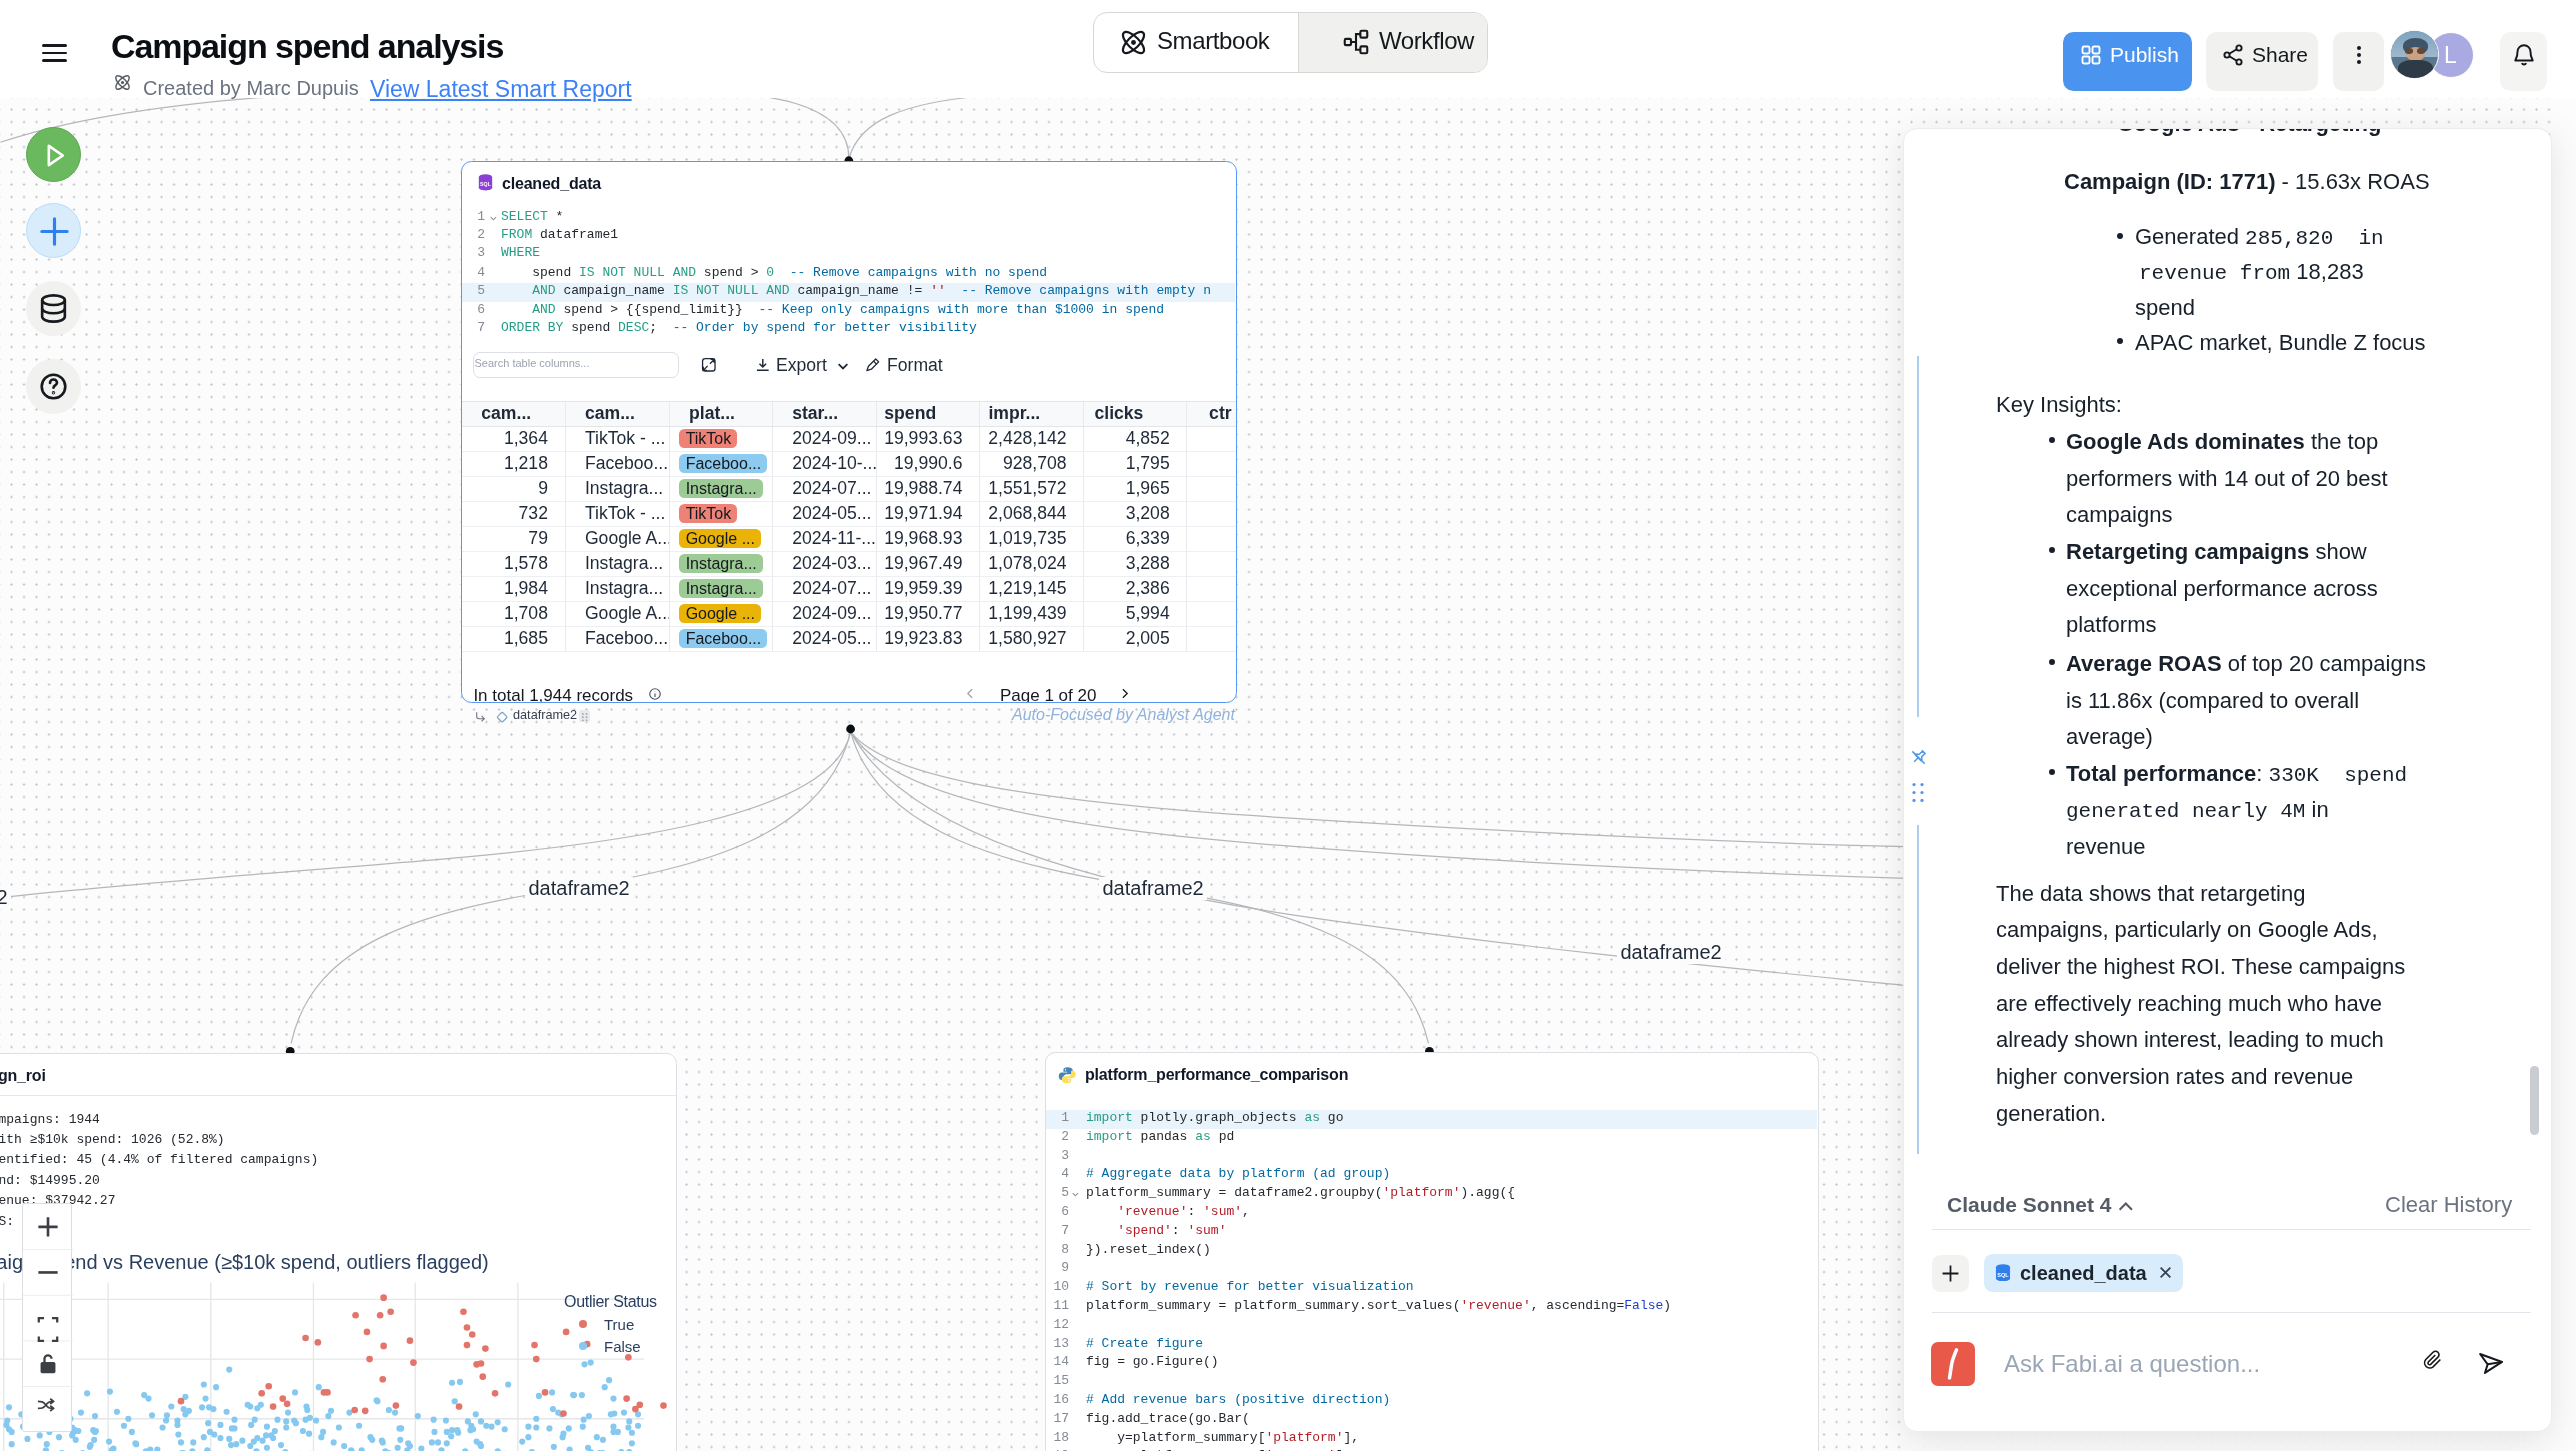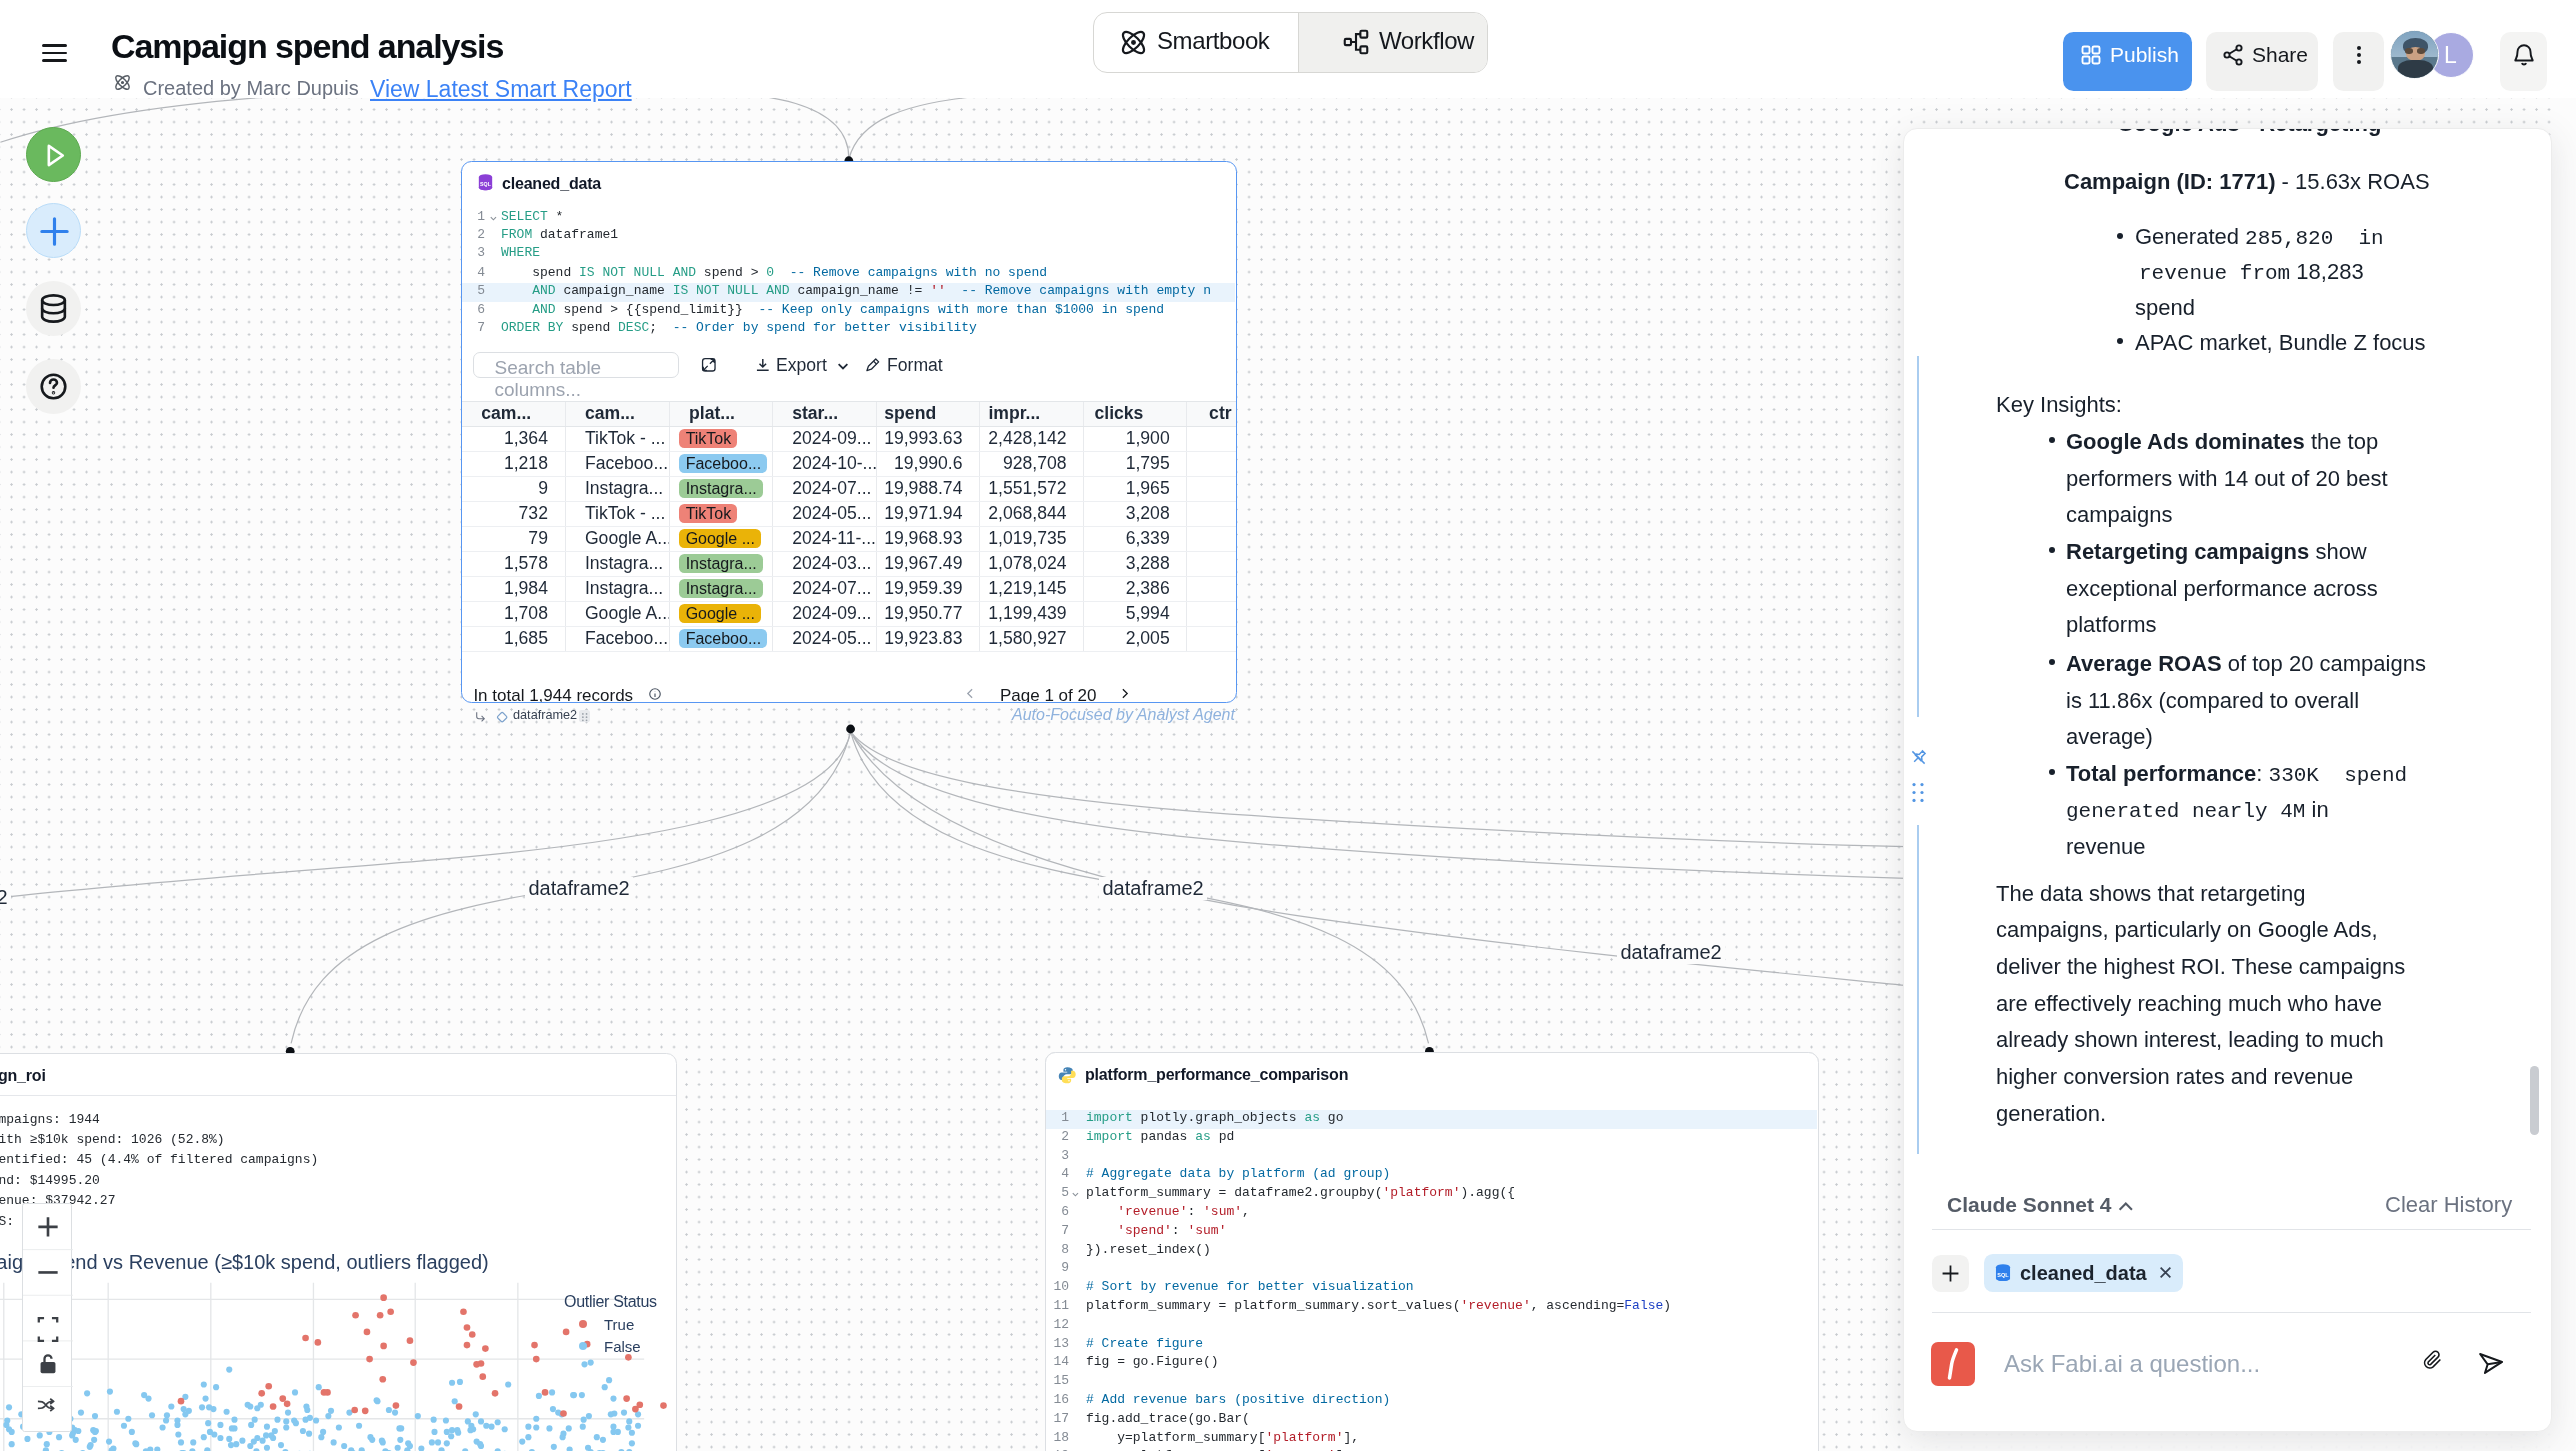--- a/index.html
+++ b/index.html
@@ -116,21 +116,21 @@
     </svg>
   <div class="codeline" style="left:39px; top:47px;"><span class="kw">SELECT</span> *</div>
   <div class="codeline" style="left:39px; top:65px;"><span class="kw">FROM</span> dataframe1</div>
   <div class="codeline" style="left:39px; top:83px;"><span class="kw">WHERE</span></div>
   <div class="codeline" style="left:39px; top:103px;">    spend <span class="kw">IS NOT NULL AND</span> spend &gt; <span class="kw">0</span>  <span class="cmt">-- Remove campaigns with no spend</span></div>
   <div class="codeline" style="left:39px; top:121px;">    <span class="kw">AND</span> campaign_name <span class="kw">IS NOT NULL AND</span> campaign_name != <span class="str">''</span>  <span class="cmt">-- Remove campaigns with empty n</span></div>
   <div class="codeline" style="left:39px; top:140px;">    <span class="kw">AND</span> spend &gt; {{spend_limit}}  <span class="cmt">-- Keep only campaigns with more than $1000 in spend</span></div>
   <div class="codeline" style="left:39px; top:158px;"><span class="kw">ORDER BY</span> spend <span class="kw">DESC</span>;  <span class="cmt">-- Order by spend for better visibility</span></div>
 
   <div class="abs" style="left:10.5px; top:190px; width:206px; height:25.5px; border:1.3px solid #dcdfe3; border-radius:7px;">
-    <span style="position:absolute; left:21px; top:3.5px; font-size:19px; color:#9ca3af;">Search table columns...</span>
+    <span style="position:absolute; left:1px; top:3.5px; font-size:11px; color:#9ca3af;">Search table columns...</span>
   </div>
   <svg style="position:absolute; left:238px; top:194px;" width="17.6" height="17.6" viewBox="0 0 24 24" fill="none" stroke="#1f2937" stroke-width="1.8">
       <rect x="3.5" y="3.5" width="17" height="17" rx="3.5"></rect>
       <path d="M13.5 10.5 L19 5 M14.5 4.5 h5 v5 M10.5 13.5 L5 19 M4.5 14.5 v5 h5"></path>
     </svg>
   <svg style="position:absolute; left:292px; top:194px;" width="17.6" height="17.6" viewBox="0 0 24 24" fill="none" stroke="#1f2937" stroke-width="2">
       <path d="M12 4 V14.5 M7.5 10.5 L12 15 L16.5 10.5 M4 19.5 H20"></path>
     </svg>
   <div class="abs" style="left:314px; top:193px; font-size:17.6px; color:#1f2937; font-weight:500;">Export</div>
   <svg style="position:absolute; left:374px; top:199px;" width="14" height="10.5" viewBox="0 0 16 12" fill="none" stroke="#1f2937" stroke-width="2">
@@ -164,21 +164,21 @@
           <th class="hnum">clicks</th>
           <th class="hctr">ctr</th>
         </tr>
 <tr>
           <td class="num">1,364</td>
           <td class="txt">TikTok - ...</td>
           <td class="pc"><span class="pill tt">TikTok</span></td>
           <td class="txt">2024-09...</td>
           <td class="num">19,993.63</td>
           <td class="num">2,428,142</td>
-          <td class="num">1,900</td>
+          <td class="num">4,852</td>
           <td></td>
         </tr>
 <tr>
           <td class="num">1,218</td>
           <td class="txt">Faceboo...</td>
           <td class="pc"><span class="pill fb">Faceboo...</span></td>
           <td class="txt">2024-10-...</td>
           <td class="num">19,990.6</td>
           <td class="num">928,708</td>
           <td class="num">1,795</td>

